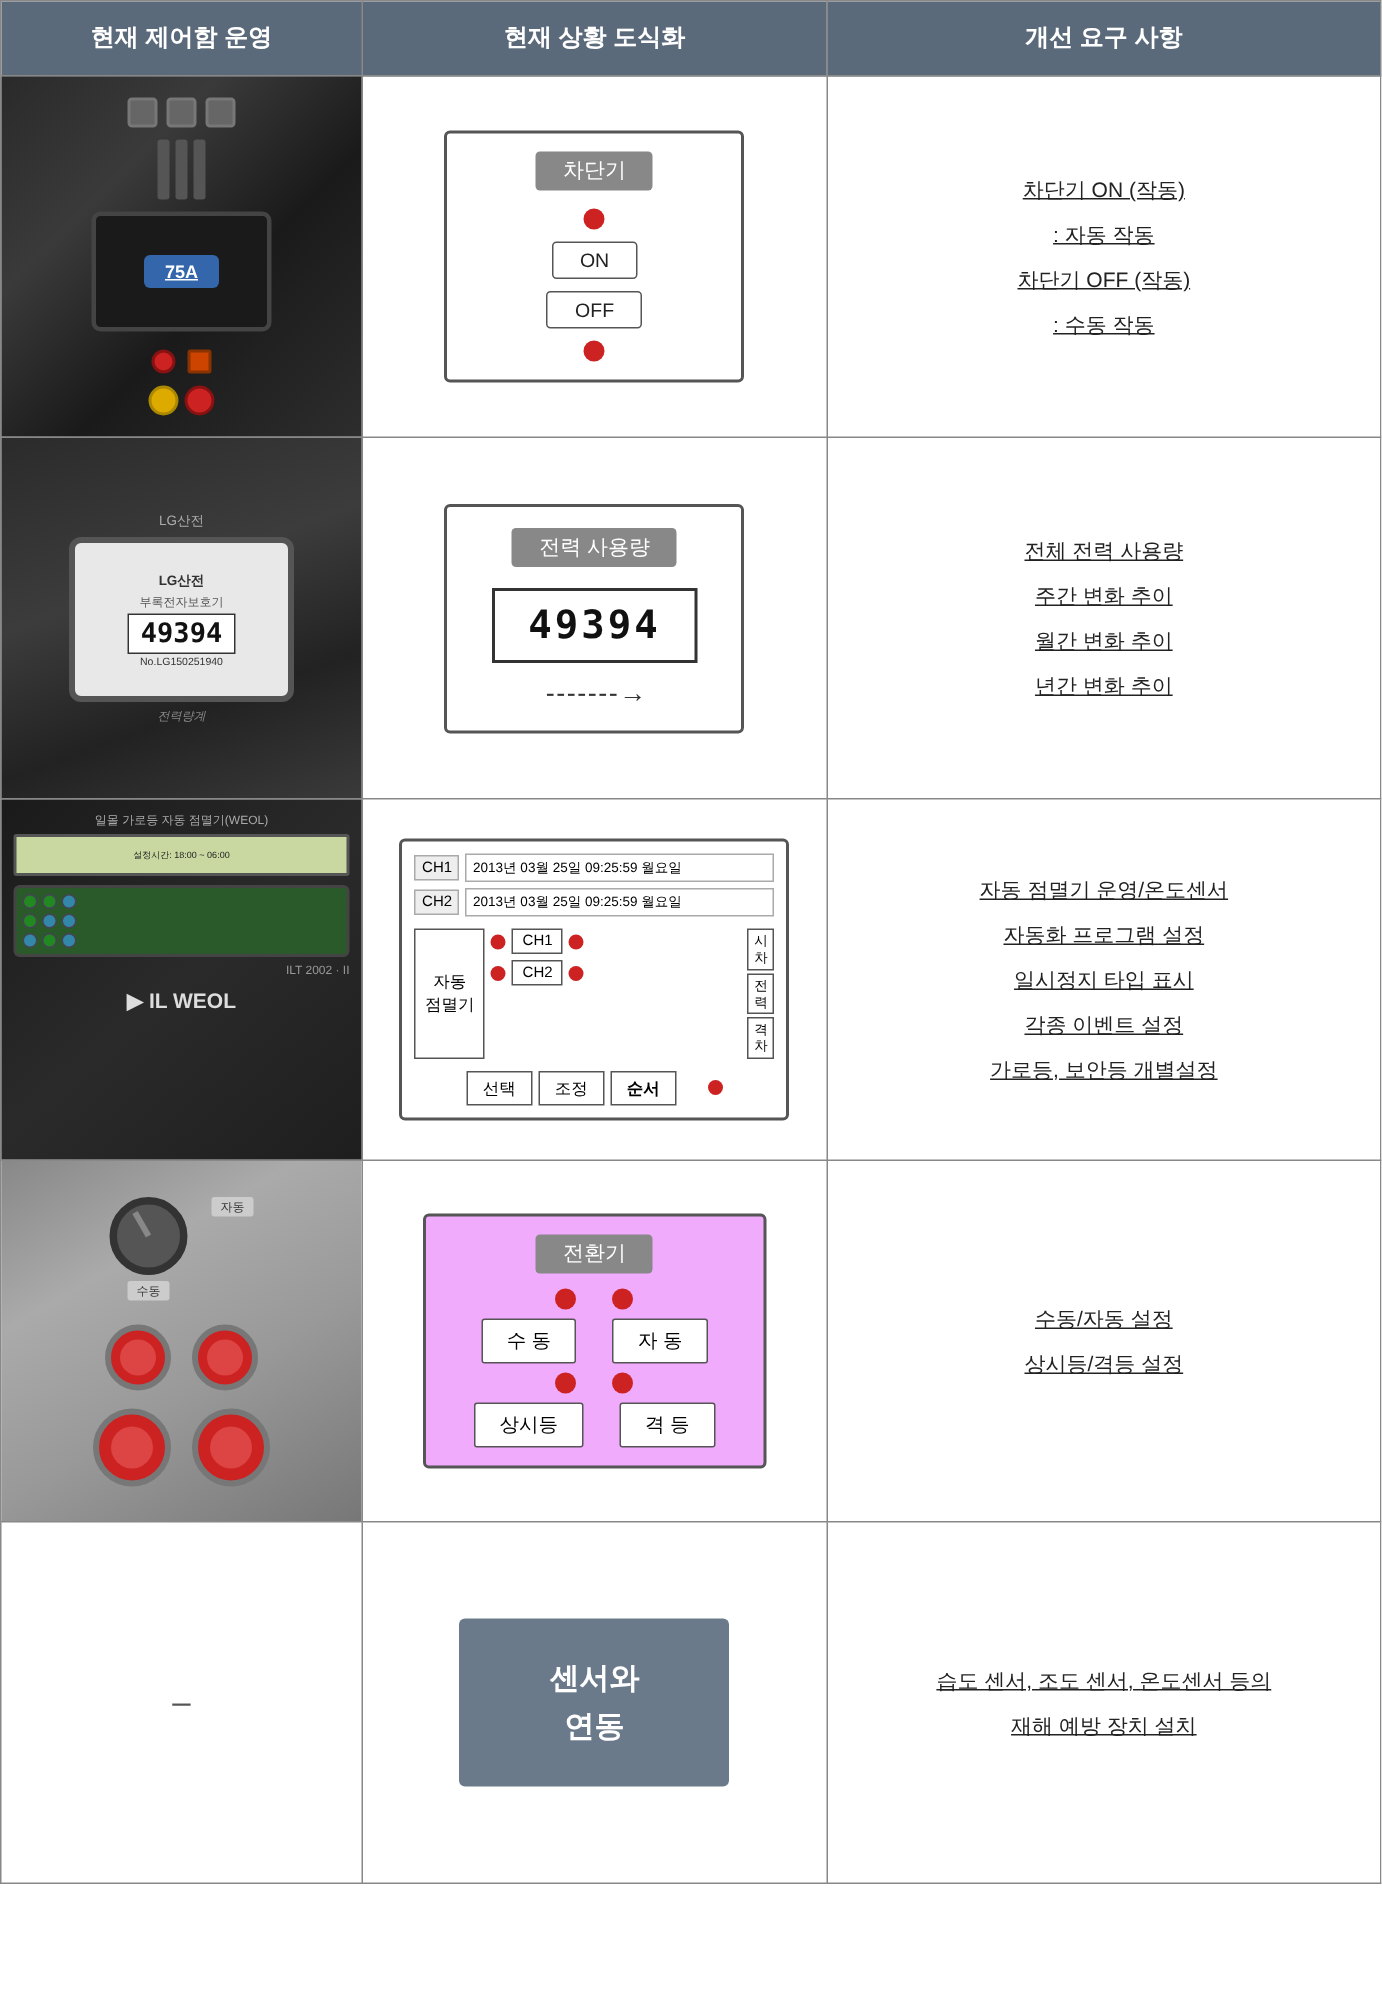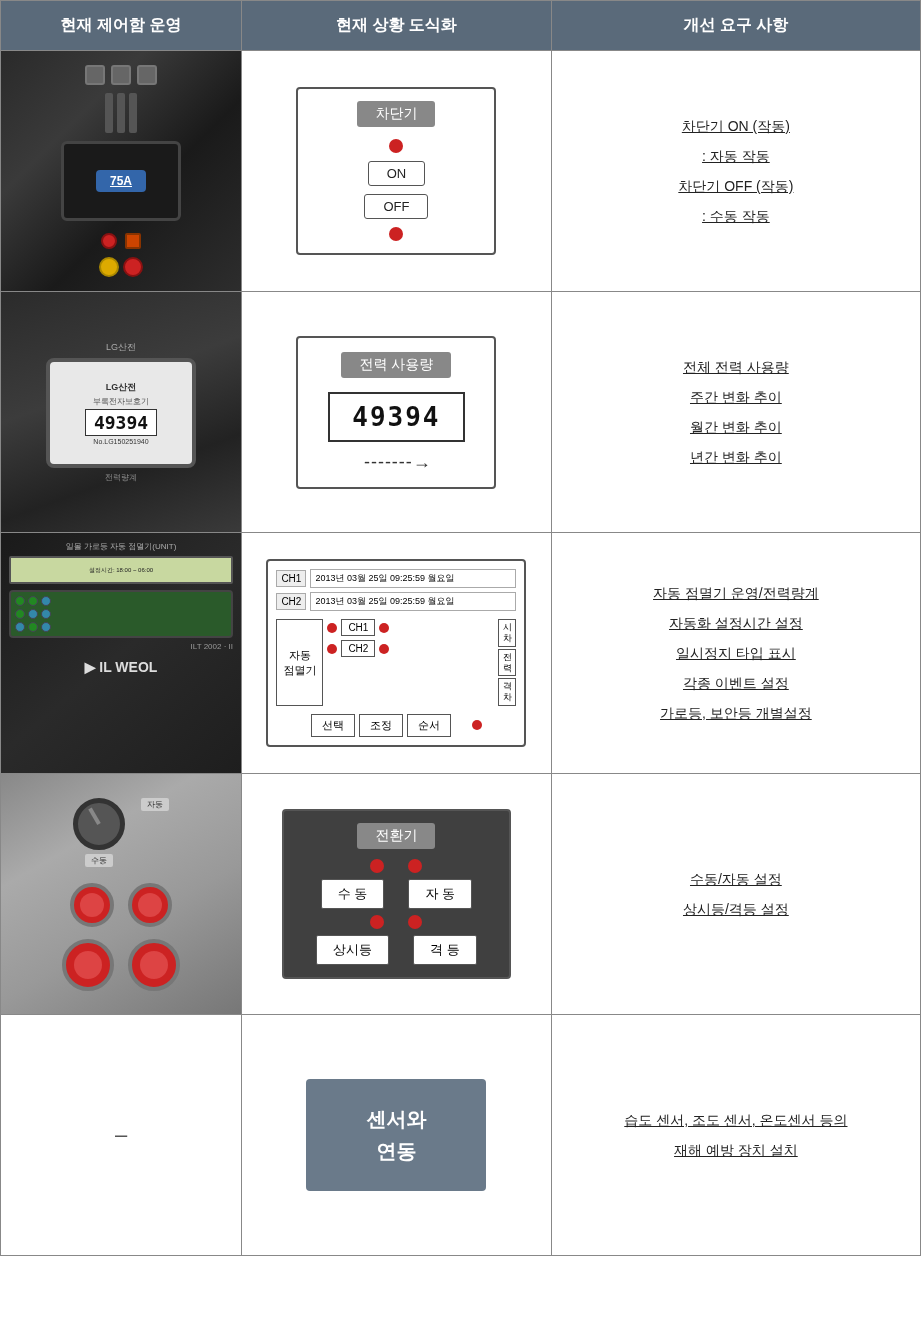--- a/index.html
+++ b/index.html
@@ -206,21 +206,21 @@
       background: #fff;
       min-width: 44px;
       text-align: center;
     }
 
     
     .diag-transfer {
       border: 2px solid #555;
       border-radius: 4px;
       padding: 12px 32px;
-      background: #404040;
+      background: #f0abfc;
       min-width: 200px;
       display: flex;
       flex-direction: column;
       align-items: center;
       gap: 6px;
     }
     .diag-transfer-row {
       display: flex;
       gap: 24px;
       align-items: center;
@@ -465,21 +465,21 @@
       <td class="col-photo">
         <div class="photo-cell photo-meter" style="width:240px;height:240px;">
           <div class="meter-visual">
             <div style="color:#aaa;font-size:9px;text-align:center;">LG산전</div>
             <div class="meter-face">
               <div class="meter-brand">LG산전</div>
               <div style="font-size:8px;color:#555;">부록전자보호기</div>
               <div class="meter-reading">49394</div>
               <div class="meter-serial" style="font-size:7px;">No.LG150251940</div>
             </div>
-            <div style="color:#888;font-size:8px;">전력량계</div>
+            <div style="color:#888;font-size:8px;font-style:italic;">전력량계</div>
           </div>
         </div>
       </td>
       <td class="col-diagram">
         <div class="diagram-cell">
           <div class="diag-meter">
             <div class="diag-title">전력 사용량</div>
             <div class="diag-meter-value">49394</div>
             <div class="diag-meter-arrow">- - - - - - - →</div>
           </div>
@@ -492,21 +492,21 @@
           <p>월간 변화 추이</p>
           <p>년간 변화 추이</p>
         </div>
       </td>
     </tr>
 
     <tr>
       <td class="col-photo">
         <div class="photo-cell photo-auto" style="width:240px;height:240px;">
           <div class="auto-visual">
-            <div class="auto-header">일몰 가로등 자동 점멸기(UNIT)</div>
+            <div class="auto-header">일몰 가로등 자동 점멸기(WEOL)</div>
             <div class="auto-display" style="font-size:6px;padding:2px;">
               설정시간: 18:00 ~ 06:00
             </div>
             <div style="display:flex;gap:6px;margin-top:2px;">
               <div style="background:#2a5a2a;border:2px solid #444;border-radius:4px;padding:4px;flex:1;display:flex;flex-direction:column;gap:3px;">
                 <div style="display:flex;gap:3px;align-items:center;">
                   <div style="background:#228822;border-radius:50%;width:10px;height:10px;border:1px solid #445;"></div>
                   <div style="background:#228822;border-radius:50%;width:10px;height:10px;border:1px solid #445;"></div>
                   <div style="background:#3388aa;border-radius:50%;width:10px;height:10px;border:1px solid #445;"></div>
                 </div>
@@ -562,32 +562,32 @@
               <div class="diag-auto-right">
                 <div style="border:1px solid #555;padding:2px 3px;font-size:9px;text-align:center;line-height:1.2;min-width:18px;">시<br>차</div>
                 <div style="border:1px solid #555;padding:2px 3px;font-size:9px;text-align:center;line-height:1.2;min-width:18px;">전<br>력</div>
                 <div style="border:1px solid #555;padding:2px 3px;font-size:9px;text-align:center;line-height:1.2;min-width:18px;">격<br>차</div>
               </div>
             </div>
 
             <div class="diag-auto-bottom">
               <div class="diag-auto-bottom-btn">선택</div>
               <div class="diag-auto-bottom-btn">조정</div>
-              <div style="display:flex;align-items:center;gap:21px;">
+              <div style="display:flex;align-items:center;gap:21px;font-weight:bold;">
                 <div class="diag-auto-bottom-btn">순서</div>
                 <div class="diag-auto-led-sm"></div>
               </div>
             </div>
           </div>
         </div>
       </td>
       <td class="col-req">
         <div class="req-cell">
-          <p>자동 점멸기 운영/전력량계</p>
-          <p>자동화 설정시간 설정</p>
+          <p>자동 점멸기 운영/온도센서</p>
+          <p>자동화 프로그램 설정</p>
           <p>일시정지 타입 표시</p>
           <p>각종 이벤트 설정</p>
           <p>가로등, 보안등 개별설정</p>
         </div>
       </td>
     </tr>
 
     <tr>
       <td class="col-photo">
         <div class="photo-cell photo-transfer" style="width:240px;height:240px;">

